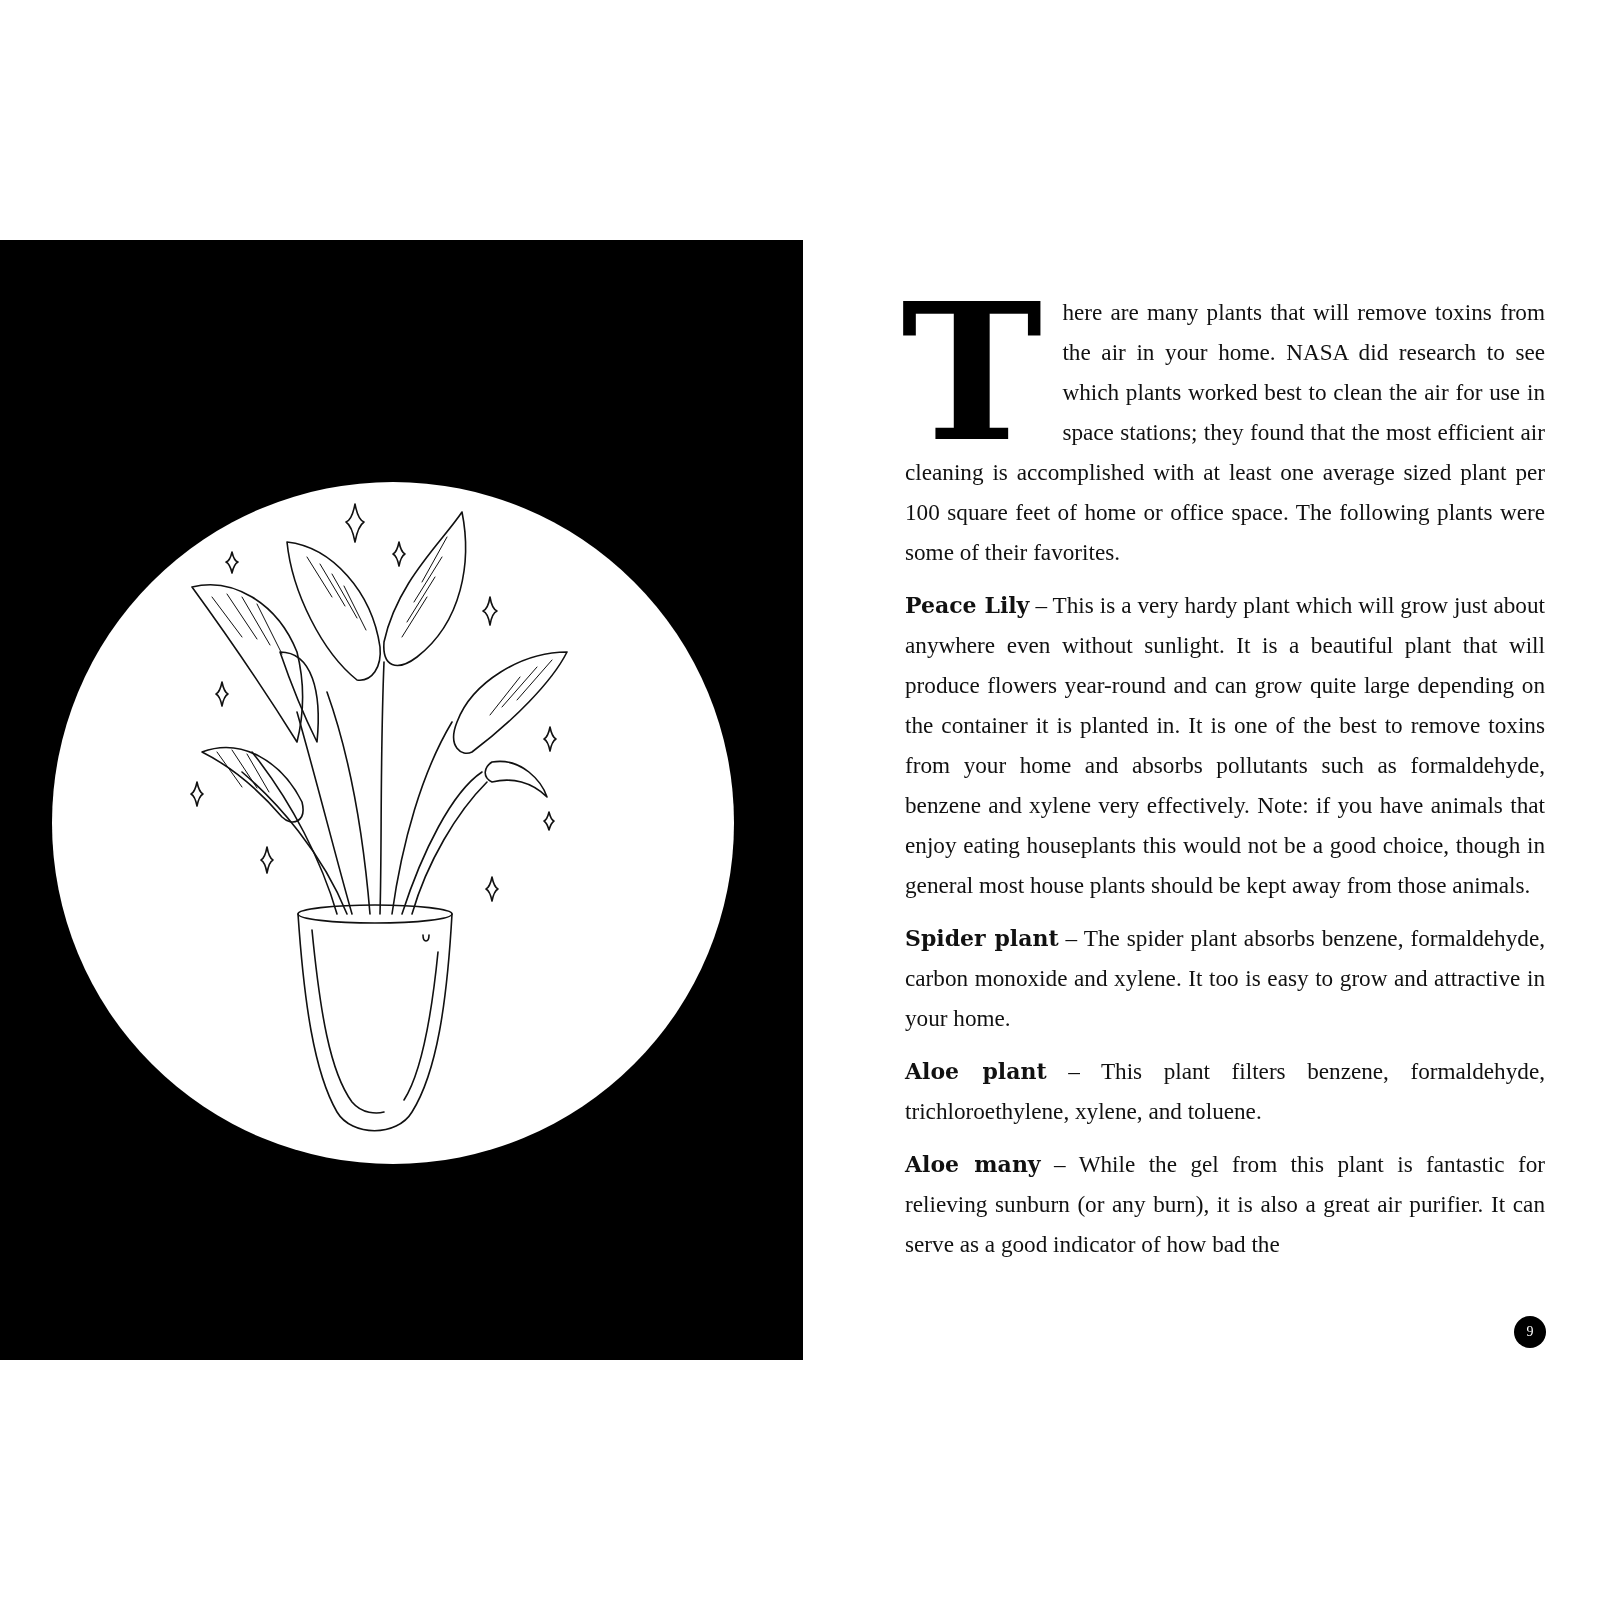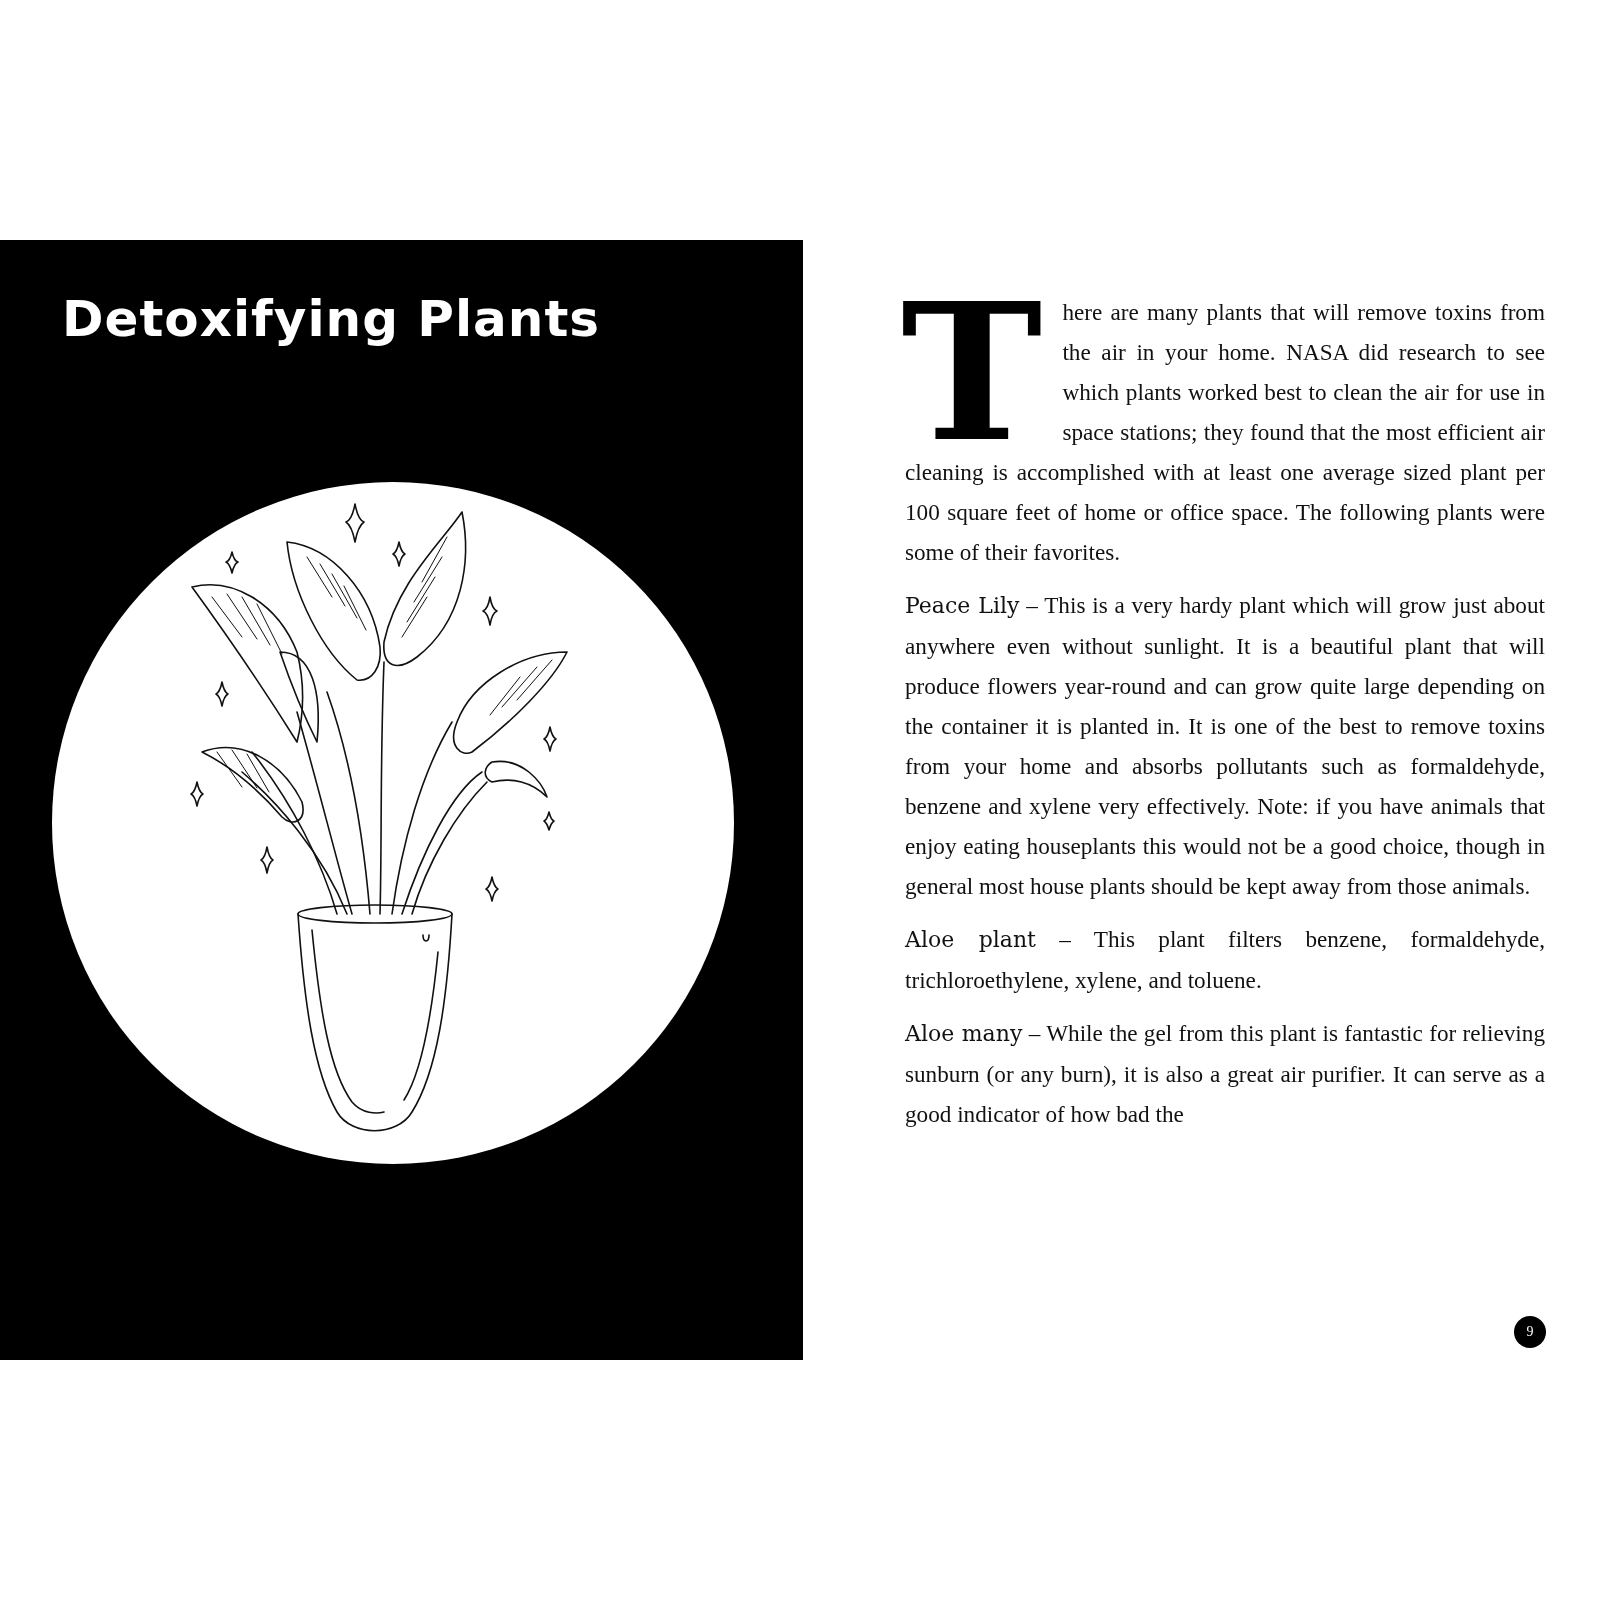--- a/index.html
+++ b/index.html
@@ -25,32 +25,31 @@
     .right-page {
       position: absolute; left: 905px; top: 292px; width: 640px;
       color: #111111; font-size: 23.2px; line-height: 40px; text-align: justify;
     }
     .para { margin: 0 0 13px 0; }
     .dropcap {
       float: left; font-family: "DejaVu Serif", serif; font-weight: bold;
       font-size: 190px; line-height: 150px; height: 152px;
       margin: 6px 20px 0 -4px; color: #000;
     }
-    .entry-name { font-weight: normal; font-family: "DejaVu Serif", serif; font-size: 22px; }
+    .entry-name { font-weight: bold; font-family: "DejaVu Serif", serif; font-size: 22px; }
     .page-number {
       position: absolute; left: 1514px; top: 1316px; width: 32px; height: 32px;
       border-radius: 50%; background: #000; color: #fff;
       font-size: 14px; line-height: 32px; text-align: center;
     }
   </style>
 </head>
 <body>
 
 <div class="left-page">
-  <h1 class="title">Detoxifying Plants</h1>
   <div class="circle">
     <svg width="682" height="682" viewBox="0 0 682 682" fill="none" stroke="#111" stroke-width="1.6" stroke-linecap="round" stroke-linejoin="round">
 
       <g>
         <ellipse cx="323" cy="432" rx="77" ry="9"></ellipse>
         <path d="M246 432 C 252 520, 262 590, 285 630 C 300 655, 345 655, 360 630 C 385 590, 395 520, 400 432"></path>
         <path d="M260 448 C 268 530, 278 590, 300 620 C 310 632, 325 632, 332 630"></path>
         <path d="M386 470 C 380 530, 370 590, 352 618"></path>
         <path d="M371 453 q0 6 3 6 q3 0 3 -6"></path>
       </g>
@@ -101,20 +100,23 @@
 </div>
 
 <div class="right-page">
   <p class="para">
     <span class="dropcap">T</span><span>here are many plants that will remove toxins from the air in your home. NASA did research to see which plants worked best to clean the air for use in space stations; they found that the most efficient air cleaning is accomplished with at least one average sized plant per 100 square feet of home or office space. The following plants were some of their favorites.</span>
   </p>
   <p class="para">
     <span class="entry-name">Peace Lily</span><span> – </span><span>This is a very hardy plant which will grow just about anywhere even without sunlight. It is a beautiful plant that will produce flowers year-round and can grow quite large depending on the container it is planted in. It is one of the best to remove toxins from your home and absorbs pollutants such as formaldehyde, benzene and xylene very effectively. Note: if you have animals that enjoy eating houseplants this would not be a good choice, though in general most house plants should be kept away from those animals.</span>
   </p>
   <p class="para">
+    <span class="entry-name">Spider plant</span><span> – </span><span>The spider plant absorbs benzene, formaldehyde, carbon monoxide and xylene. It too is easy to grow and attractive in your home.</span>
+  </p>
+  <p class="para">
     <span class="entry-name">Aloe plant</span><span> – </span><span>This plant filters benzene, formaldehyde, trichloroethylene, xylene, and toluene.</span>
   </p>
   <p class="para">
     <span class="entry-name">Aloe many</span><span> – </span><span>While the gel from this plant is fantastic for relieving sunburn (or any burn), it is also a great air purifier. It can serve as a good indicator of how bad the</span>
   </p>
 </div>
 
 <div class="page-number">9</div>
 
 </body></html>

